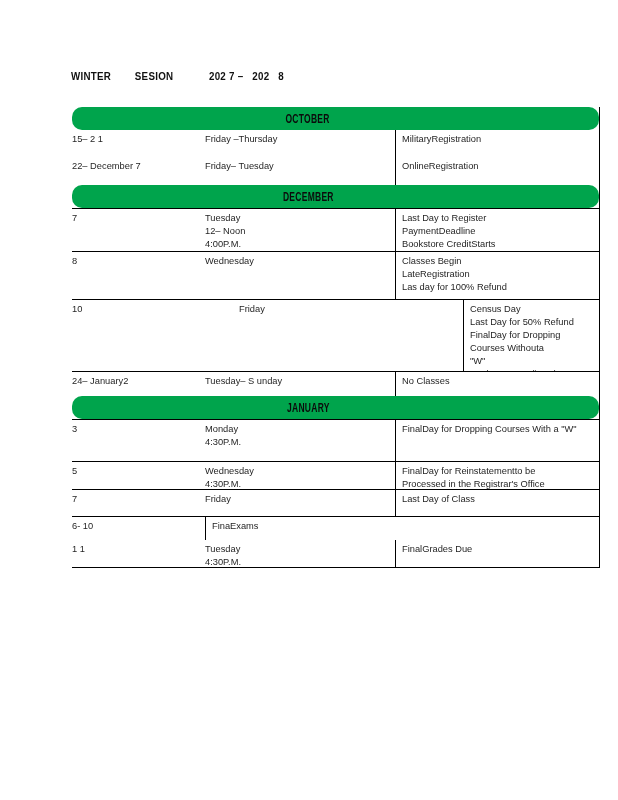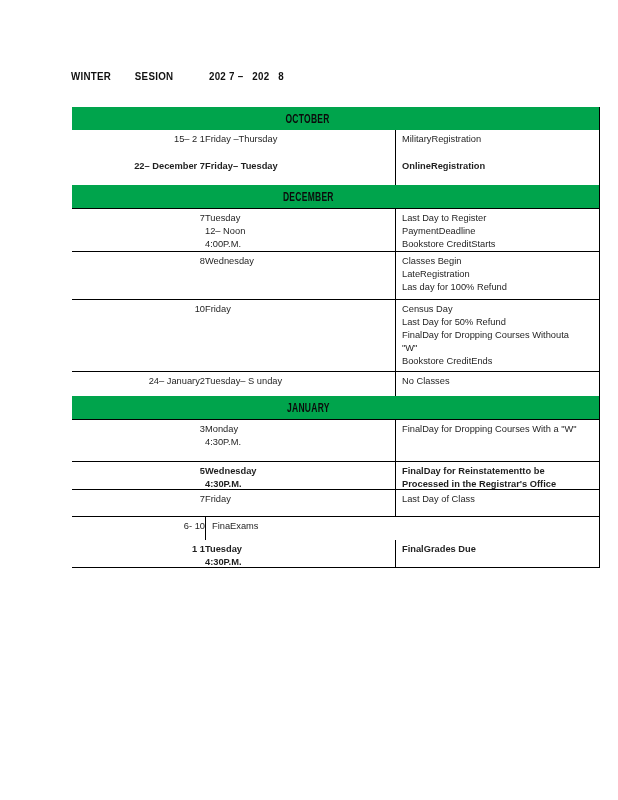--- a/index.html
+++ b/index.html
@@ -31,20 +31,21 @@
     width: 528px;
     border-right: 1px solid #000;
     box-sizing: border-box;
   }
   .band {
     height: 23px;
     background: #00A44C;
     display: flex;
     align-items: center;
     justify-content: center;
+    border-radius: 10px;
   }
   .band span {
     font-weight: bold;
     font-size: 12.5px;
     letter-spacing: 0.4px;
     color: #0b0b0b;
     transform: scaleX(0.68);
     margin-right: 55px;
     white-space: nowrap;
   }
@@ -54,31 +55,31 @@
     box-sizing: border-box;
   }
   .row > div {
     white-space: pre-line;
     font-size: 9.3px;
     line-height: 13px;
     padding-top: 3px;
     box-sizing: border-box;
     overflow: hidden;
   }
-  .c-date { text-align: right; }
+  .c-date { text-align: left; }
   .c-desc {
     border-left: 1px solid #000;
     padding-left: 6px;
     padding-right: 3px;
   }
   .bt { border-top: 1px solid #000; }
   .bb { border-bottom: 1px solid #000; }
   .h23 { height: 23px; } .h24 { height: 24px; } .h27 { height: 27px; }
-  .h28 { height: 28px; font-weight: bold; } .h43 { height: 43px; }
-  .h44 { height: 44px; } .h48 { height: 48px; } .h72 { height: 72px; }
+  .h28 { height: 28px; } .h43 { height: 43px; }
+  .h44 { height: 44px; } .h48 { height: 48px; } .h72 { height: 72px; gap: 34px; }
 </style>
 </head>
 <body>
 
 <div class="page">
 
   <div class="title">WINTER        SESION            202 7 –   202   8</div>
 
   <div class="cal">
 

